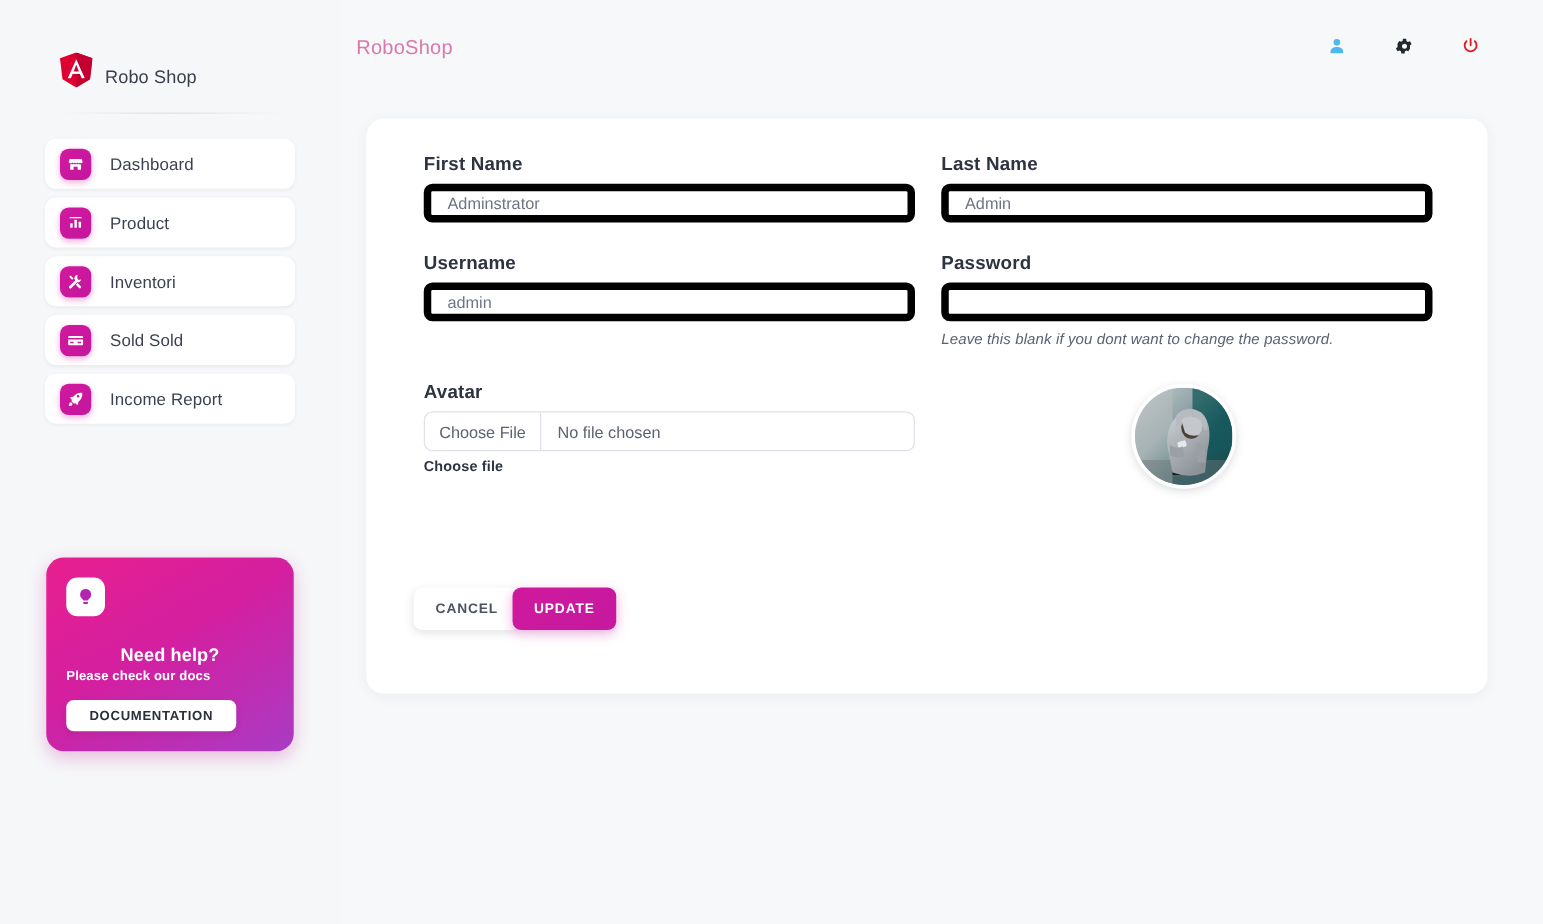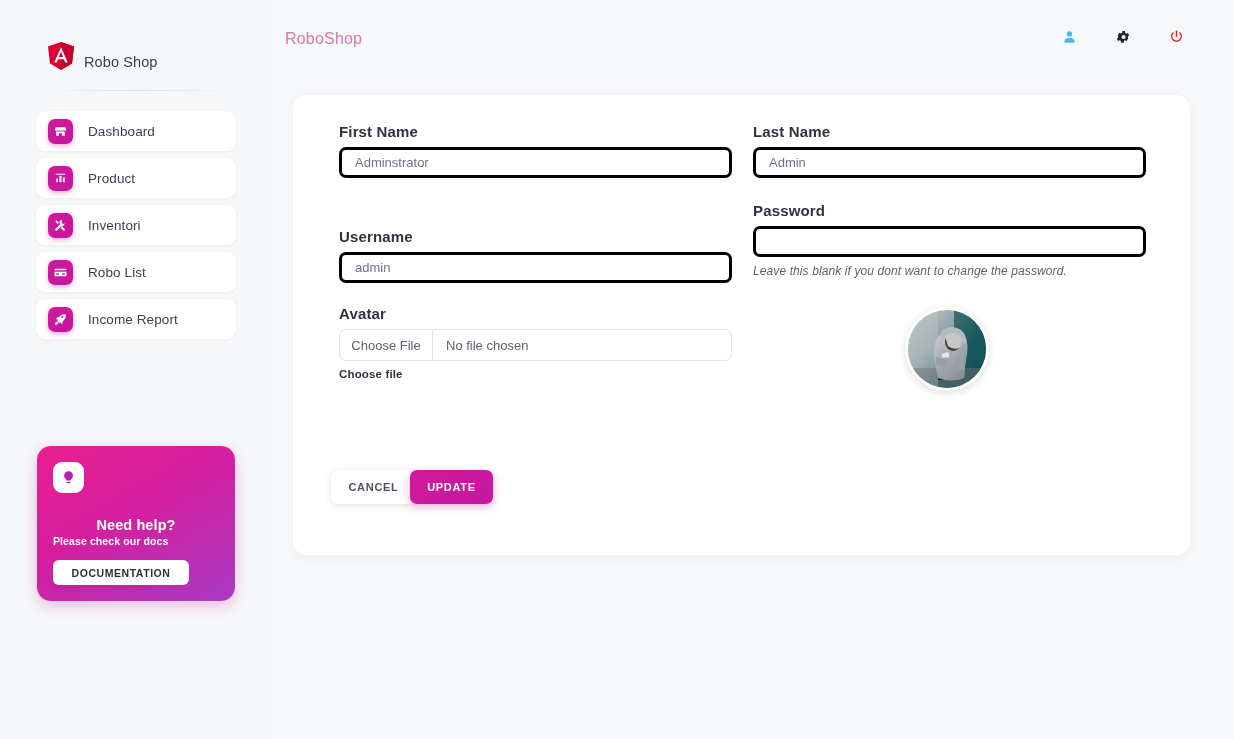--- a/index.html
+++ b/index.html
@@ -160,37 +160,37 @@
 
   .field-label {
     font-size: 15px;
     font-weight: bold;
     color: #2e3340;
     letter-spacing: .15px;
     margin-bottom: 7px;
   }
   .text-input {
     width: 393px; height: 31px;
-    border: 3px solid #000000;
+    border: 6px solid #000000;
     border-radius: 7px;
     padding: 0 13px;
     font-family: "Liberation Sans", sans-serif;
     font-size: 13px;
     color: #6d7485;
     background: #ffffff;
     outline: none;
   }
   .text-input::placeholder { color: #8b91a0; }
 
   .col-left  { position: absolute; left: 46px; }
   .col-right { position: absolute; left: 460px; }
 
   #fn-group { top: 28px; }
   #ln-group { top: 28px; }
-  #un-group { top: 107px; margin-top: 26px; }
+  #un-group { top: 107px; }
   #pw-group { top: 107px; }
 
   .hint {
     margin-top: 7px;
     font-size: 12px;
     font-style: italic;
     color: #5b6172;
     letter-spacing: .1px;
   }
 
@@ -336,21 +336,21 @@
       <span class="menu-label">Inventori</span>
     </div>
 
 
     <div class="menu-item">
       <span class="menu-icon">
         <svg viewBox="0 0 24 24">
             <path d="M2.5 5h19a1.5 1.5 0 0 1 1.5 1.5V8H1V6.5A1.5 1.5 0 0 1 2.5 5ZM1 10.5h22v7A1.5 1.5 0 0 1 21.5 19h-19A1.5 1.5 0 0 1 1 17.5Zm3 3v2.5h5v-2.5Zm11 0v2.5h5v-2.5Z"></path>
           </svg>
       </span>
-      <span class="menu-label">Robo List</span>
+      <span class="menu-label">Sold Sold</span>
     </div>
 
     <div class="menu-item">
       <span class="menu-icon">
         <svg viewBox="0 0 24 24">
             <path d="M21.6 2.4c-4.3-.6-8.3.9-11 3.6l-2 2-3.7.6a1 1 0 0 0-.6 1.7l2.2 2.2-.6 2.4 3.3 3.3 2.4-.6 2.2 2.2a1 1 0 0 0 1.7-.6l.6-3.7 2-2c2.7-2.7 4.2-6.7 3.6-11Zm-5.9 7a1.9 1.9 0 1 1 0-3.8 1.9 1.9 0 0 1 0 3.8ZM3.2 17.2c-1 1-1.2 4.6-1.2 4.6s3.6-.2 4.6-1.2a2.4 2.4 0 1 0-3.4-3.4Z"></path>
           </svg>
       </span>
       <span class="menu-label">Income Report</span>
     </div>

